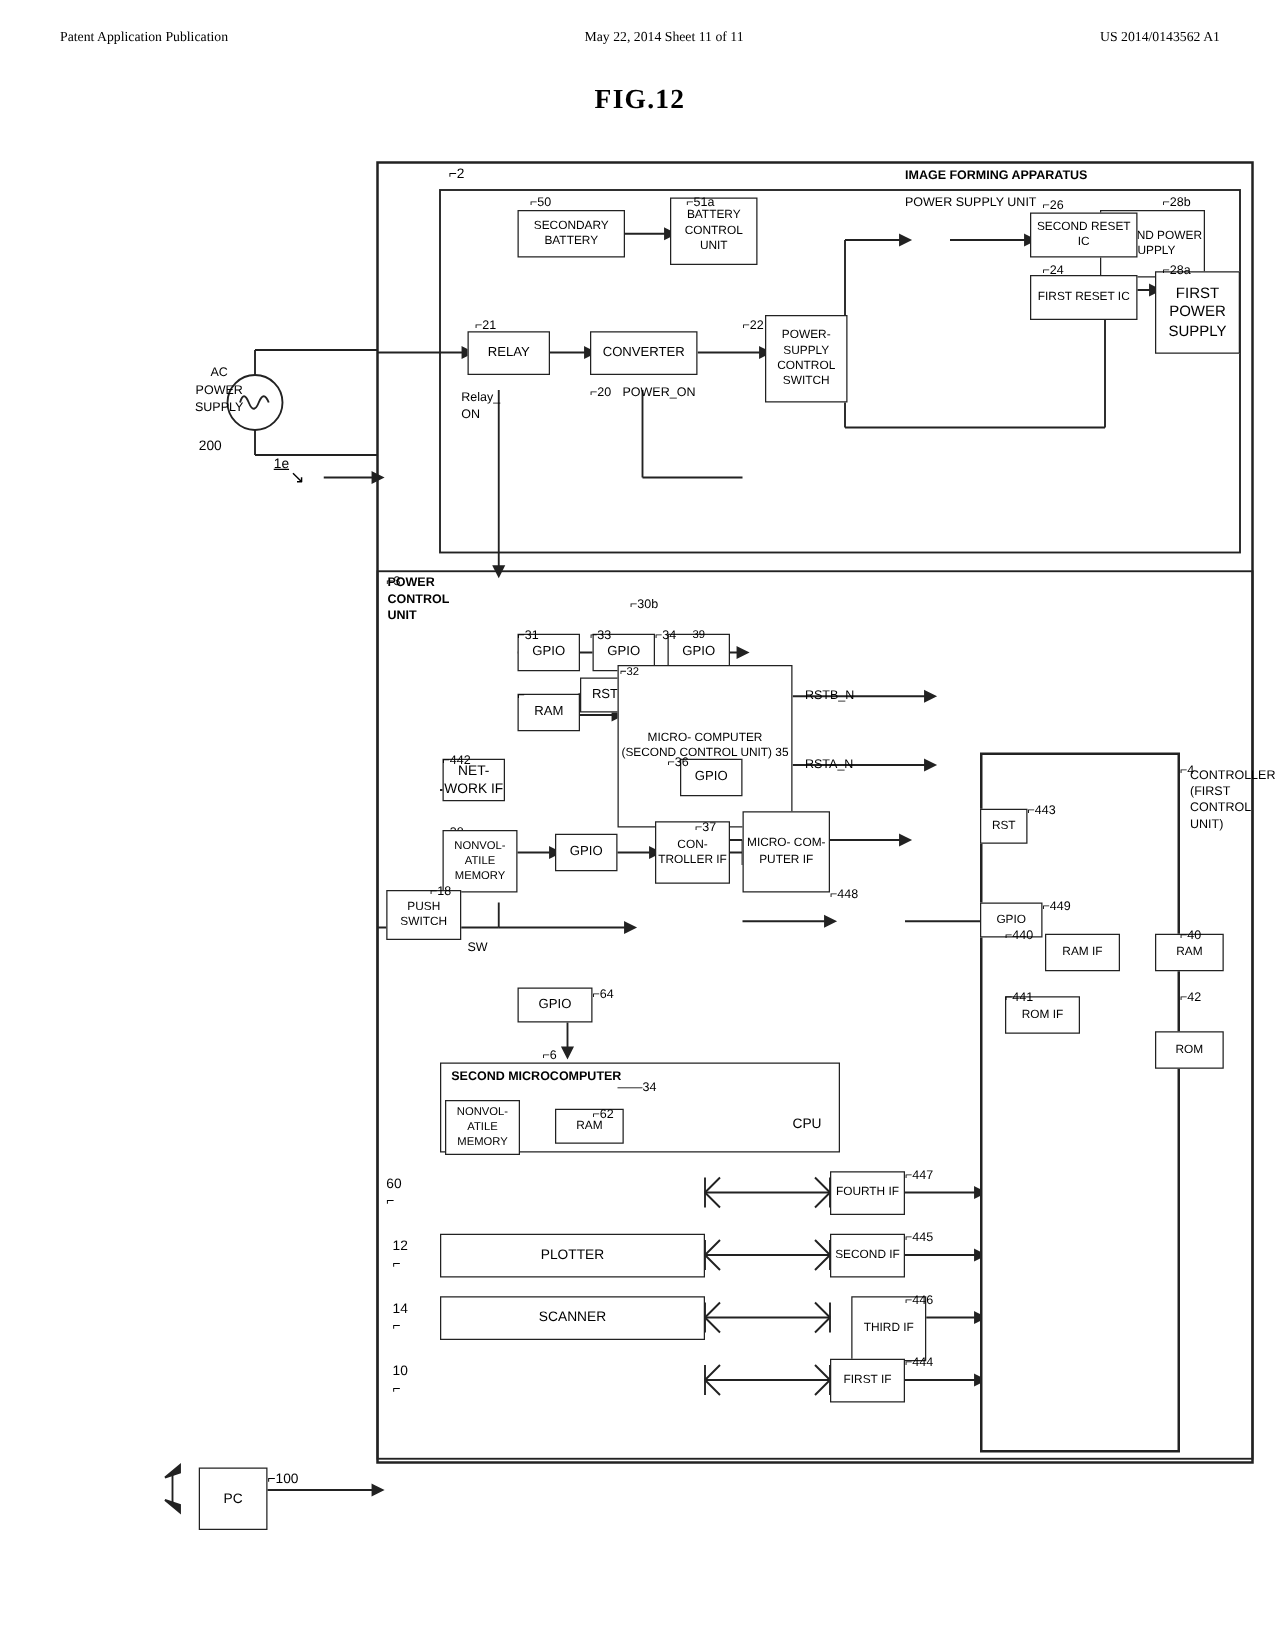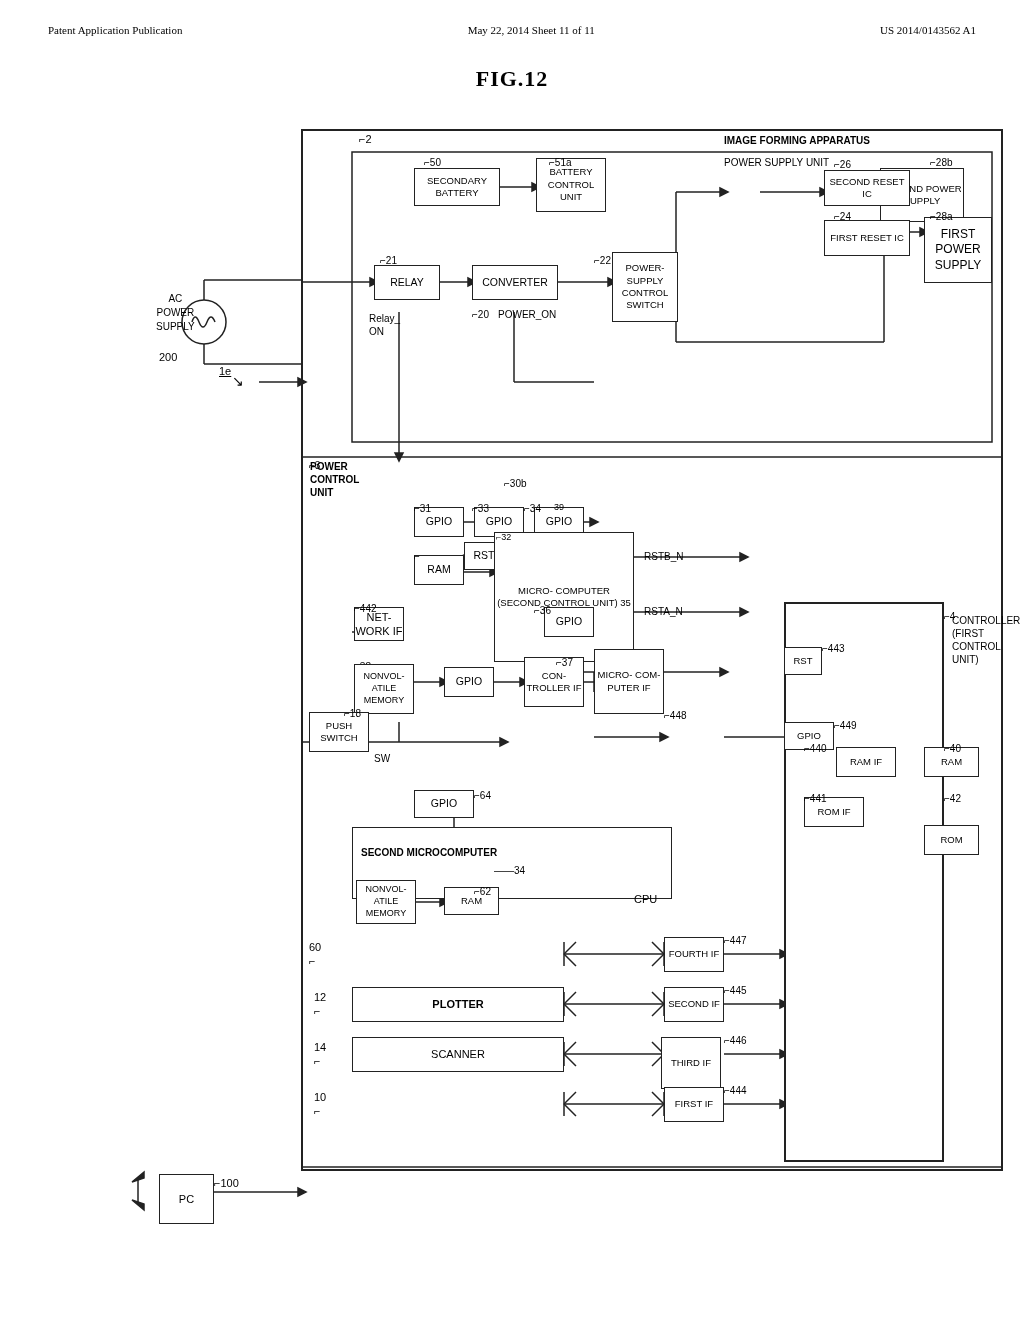--- a/index.html
+++ b/index.html
@@ -412,53 +412,53 @@
   <div class="box" style="left:205px; top:610px; width:60px; height:40px; font-size:9.5px;">PUSH
 SWITCH</div>
   <div class="label" style="top:605px; left:240px;">⌐18</div>
 
   <div class="label" style="top:650px; left:270px; font-size:10px;">SW</div>
 
   <div class="box" style="left:310px; top:688px; width:60px; height:28px;">GPIO</div>
   <div class="label" style="top:687px; left:370px; font-size:10px;">⌐64</div>
   <div class="label" style="top:736px; left:330px;">⌐6</div>
 
-  <div class="box" style="left:248px; top:725px; width:320px; height:72px; font-size:10px; font-weight:bold; justify-content:flex-start; padding-left:8px; align-items:flex-start; padding-top:18px;">
+  <div class="box" style="left:248px; top:748px; width:320px; height:72px; font-size:10px; font-weight:bold; justify-content:flex-start; padding-left:8px; align-items:flex-start; padding-top:4px;">
     <span>SECOND MICROCOMPUTER</span>
   </div>
   <div class="label" style="top:762px; left:390px; font-size:10px;">——34</div>
 
   <div class="label" style="top:790px; left:530px; font-size:11px;">CPU</div>
 
   <div class="box" style="left:252px; top:778px; width:60px; height:44px; font-size:9px;">NONVOL-
 ATILE
 MEMORY</div>
 
   <div class="box" style="left:340px; top:785px; width:55px; height:28px; font-size:9.5px;">RAM</div>
   <div class="label" style="top:783px; left:370px; font-size:10px;">⌐62</div>
 
   <div class="label" style="top:838px; left:205px; font-size:11px;">60<br>⌐</div>
 
-  <div class="box" style="left:248px; top:885px; width:212px; height:35px; font-size:11px;font-weight:bold;">PLOTTER</div>
+  <div class="box" style="left:248px; top:885px; width:212px; height:35px; font-size:11px;">PLOTTER</div>
   <div class="label" style="top:888px; left:210px; font-size:11px;">12<br>⌐</div>
 
   <div class="box" style="left:248px; top:935px; width:212px; height:35px; font-size:11px;">SCANNER</div>
   <div class="label" style="top:938px; left:210px; font-size:11px;">14<br>⌐</div>
 
   <div class="label" style="top:988px; left:210px; font-size:11px;">10<br>⌐</div>
 
   <div class="box" style="left:560px; top:835px; width:60px; height:35px; font-size:9.5px;">FOURTH
 IF</div>
   <div class="label" style="top:832px; left:620px; font-size:10px;">⌐447</div>
 
   <div class="box" style="left:560px; top:885px; width:60px; height:35px; font-size:9.5px;">SECOND
 IF</div>
   <div class="label" style="top:882px; left:620px; font-size:10px;">⌐445</div>
 
-  <div class="box" style="left:557px; top:935px; width:60px; height:52px; font-size:9.5px;">THIRD IF</div>
+  <div class="box" style="left:577px; top:935px; width:60px; height:52px; font-size:9.5px;">THIRD IF</div>
   <div class="label" style="top:932px; left:620px; font-size:10px;">⌐446</div>
 
   <div class="box" style="left:560px; top:985px; width:60px; height:35px; font-size:9.5px;">FIRST IF</div>
   <div class="label" style="top:982px; left:620px; font-size:10px;">⌐444</div>
 
   <div class="box" style="left:55px; top:1072px; width:55px; height:50px; font-size:11px;">PC</div>
   <div class="label" style="top:1074px; left:110px; font-size:11px;">⌐100</div>
 
   <svg style="position:absolute; top:1070px; left:28px; width:30px; height:38px; overflow:visible;" xmlns="http://www.w3.org/2000/svg">
     <polygon points="0,10 12,0 12,6 12,6" fill="#fff" stroke="#222" stroke-width="1.5"></polygon>

